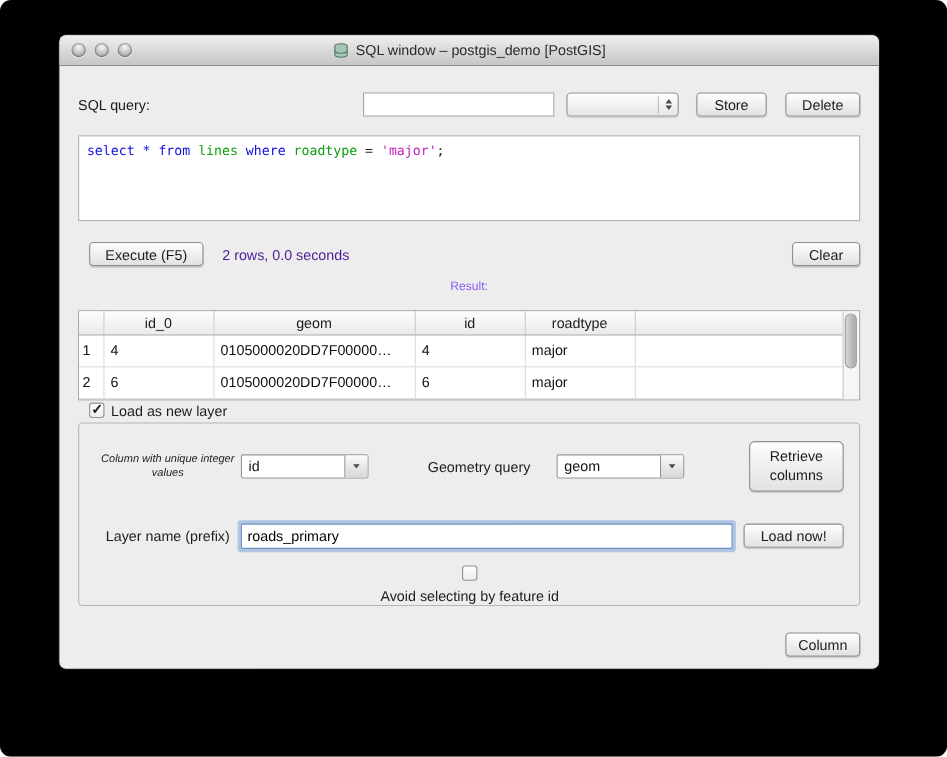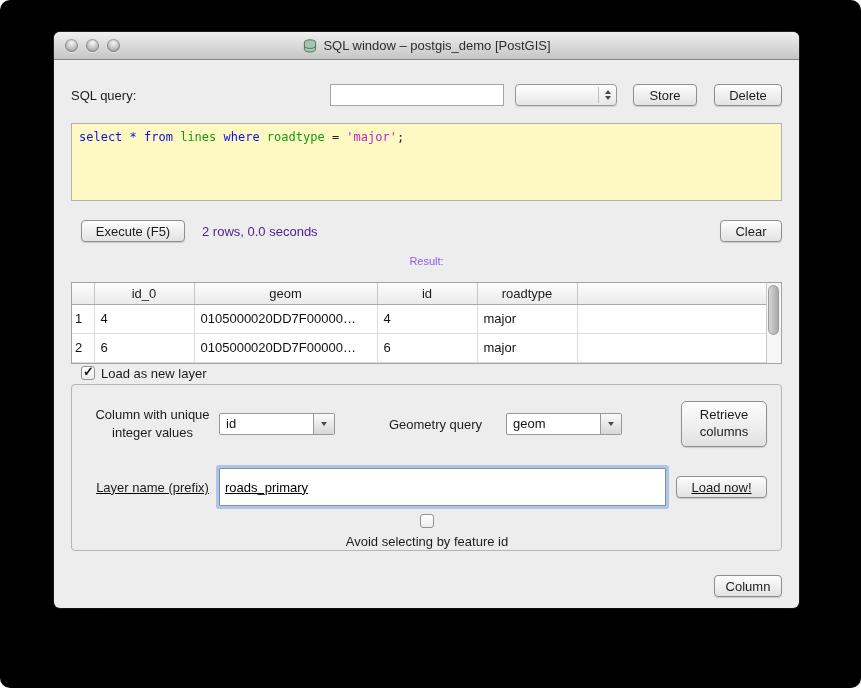--- a/index.html
+++ b/index.html
@@ -82,21 +82,21 @@
     display:flex; flex-direction:column; justify-content:center; gap:2px;
     border-left: 1px solid #bdbdbd; padding-left: 6px; height: 16px;
   }
   .tri-up { width:0; height:0; border-left:3.5px solid transparent; border-right:3.5px solid transparent; border-bottom:4.5px solid #4a4a4a; }
   .tri-down { width:0; height:0; border-left:3.5px solid transparent; border-right:3.5px solid transparent; border-top:4.5px solid #4a4a4a; }
   .btn-store { margin-left:16px; width:64px; }
   .btn-delete { margin-left:17px; width:68px; }
   
   .editor {
     height: 78px; width: 711px;
-    background: #fef9c3;
+    background: #ffffff;
     border: 1px solid #b1b1b1;
     padding: 6px 7px;
     font-family: "DejaVu Sans Mono", monospace;
     font-size: 12px;
     margin-bottom: 19px;
     cursor: text;
   }
   
   .exec-row { display:flex; align-items:center; height:22px; margin-bottom:13px; }
   .btn-execute { margin-left:10px; width:104px; }
@@ -156,21 +156,21 @@
     font-size: 13px; font-weight: bold; color: #1a1a1a;
   }
   .loadlayer-row { margin-left: 10px; margin-bottom: 3px; }
   
   .groupbox {
     width: 711px; height: 167px;
     border: 1px solid #b5b5b5; border-radius: 4px;
     padding: 16px 14px 0;
   }
   .gb-row1 { display:flex; align-items:center; height:46px; margin-bottom:28px; }
-  .unique-label { width: 133px; font-size:13px; line-height:1.35; }
+  .unique-label { width: 133px; font-size:10px; line-height:1.35;font-style:italic; }
   .combo {
     height: 22px; width: 116px;
     border: 1px solid #989898; border-radius: 2px;
     background: #ffffff;
     display: flex; align-items: stretch;
   }
   .combo-value { flex:1; font-size:13px; color:#111; padding:2px 6px; overflow:hidden; }
   .combo-arrow {
     width: 21px; border-left: 1px solid #989898;
     background: linear-gradient(#fbfbfb, #d7d7d7);
@@ -178,24 +178,24 @@
   }
   .geom-label { margin-left: 49px; width: 103px; }
   .combo-geom { margin-left: 19px; }
   .btn-retrieve {
     margin-left: auto;
     width: 86px; height: 46px;
     border-radius: 5px;
     line-height: 1.3; text-align: center;
     white-space: normal;
   }
-  .gb-row2 { display:flex; align-items:center; height:24px; margin-bottom:15px;text-decoration:underline; }
+  .gb-row2 { display:flex; align-items:center; height:24px; margin-bottom:15px; }
   .layer-label { width: 133px; }
   .layer-input {
-    flex: 1; margin-right: 10px; height: 38px;
+    flex: 1; margin-right: 10px; height: 23px;
     border: 1px solid #6f94bd; border-radius: 1px;
     box-shadow: 0 0 0 3px rgba(125,163,219,0.55);
   }
   .btn-loadnow { width: 91px; }
   .gb-row3 { margin-left: 1px; flex-direction: column; }
   
   .footer { margin-top: 24px; display:flex; justify-content:flex-end; }
   .btn-close { width: 68px; }
 </style>
 </head>

